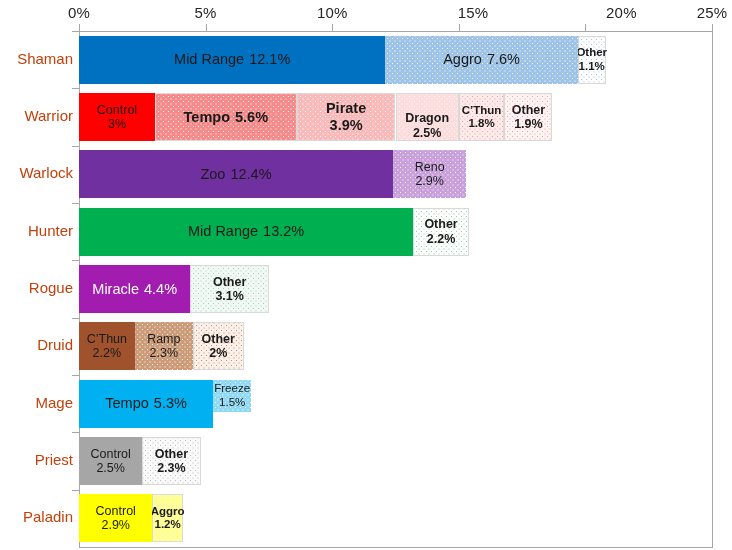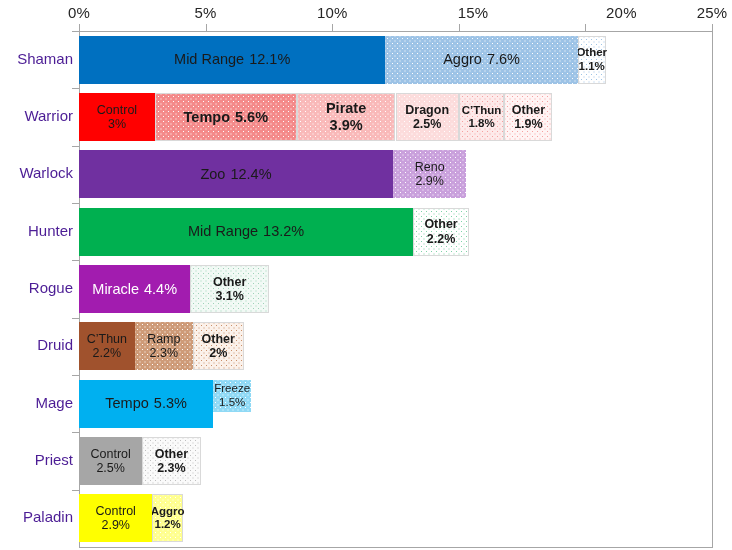--- a/index.html
+++ b/index.html
@@ -17,21 +17,21 @@
   }
   .tick-mark{position:absolute;top:24px;width:1px;height:7px;background:#a6a6a6;}
   .axis-line{position:absolute;left:79px;top:31px;width:634px;height:1px;background:#a6a6a6;}
   .plot-border-right{position:absolute;left:712px;top:31px;width:1px;height:516px;background:#a6a6a6;}
   .plot-border-left{position:absolute;left:79px;top:31px;width:1px;height:516px;background:#a6a6a6;}
   .plot-border-bottom{position:absolute;left:79px;top:547px;width:634px;height:1px;background:#a6a6a6;}
 
   .cat-tick{position:absolute;left:72px;width:7px;height:1px;background:#a6a6a6;}
 
   .y-cat-label{
-    position:absolute;right:659px;font-size:15px;color:#4c1d95;
+    position:absolute;right:659px;font-size:15px;color:#c2410c;
     white-space:nowrap;text-align:right;
   }
 
   
   .seg{
     position:absolute;box-sizing:border-box;
     display:flex;flex-direction:column;align-items:center;justify-content:center;
     font-size:14.5px;line-height:1.15;color:#1a1a1a;
     overflow:visible;text-align:center;
   }
@@ -103,21 +103,21 @@
         <span class="lbl-val">3%</span>
       </div>
       <div class="seg outlined oneline" style="left: 154.96px; top: 93px; width: 141.792px; height: 48px; background: radial-gradient(rgb(255, 255, 255) 0.9px, transparent 1px) 0px 0px / 5px 5px, radial-gradient(rgb(255, 255, 255) 0.9px, transparent 1px) 2.5px 2.5px / 5px 5px, rgb(244, 138, 138); z-index: 19;">
         <span class="lbl-name">Tempo</span>
         <span class="lbl-val">5.6%</span>
       </div>
       <div class="seg outlined" style="left: 296.752px; top: 93px; width: 98.748px; height: 48px; background: radial-gradient(rgb(255, 255, 255) 0.9px, transparent 1px) 0px 0px / 5px 5px, radial-gradient(rgb(255, 255, 255) 0.9px, transparent 1px) 2.5px 2.5px / 5px 5px, rgb(249, 185, 185); z-index: 18;">
         <span class="lbl-name">Pirate</span>
         <span class="lbl-val">3.9%</span>
       </div>
-      <div class="seg outlined small" style="left: 395.5px; top: 93px; width: 63.3px; height: 48px; background: radial-gradient(rgb(255, 255, 255) 0.9px, transparent 1px) 0px 0px / 5px 5px, radial-gradient(rgb(255, 255, 255) 0.9px, transparent 1px) 2.5px 2.5px / 5px 5px, rgb(252, 220, 220); z-index: 17;">
+      <div class="seg outlined small" style="left: 395.5px; top: 93px; width: 63.3px; height: 48px; background: radial-gradient(rgb(255, 255, 255) 0.9px, transparent 1px) 0px 0px / 5px 5px, radial-gradient(rgb(255, 255, 255) 0.9px, transparent 1px) 2.5px 2.5px / 5px 5px, rgb(252, 220, 220); z-index: 17; justify-content: flex-end;">
         <span class="lbl-name">Dragon</span>
         <span class="lbl-val">2.5%</span>
       </div>
       <div class="seg outlined tiny" style="left: 458.8px; top: 93px; width: 45.576px; height: 48px; background: radial-gradient(rgb(245, 160, 160) 0.8px, transparent 0.9px) 0px 0px / 5px 5px, radial-gradient(rgb(245, 160, 160) 0.8px, transparent 0.9px) 2.5px 2.5px / 5px 5px, rgb(253, 234, 234); z-index: 16;">
         <span class="lbl-name">C’Thun</span>
         <span class="lbl-val">1.8%</span>
       </div>
       <div class="seg outlined small" style="left: 504.376px; top: 93px; width: 48.108px; height: 48px; background: radial-gradient(rgb(245, 160, 160) 0.8px, transparent 0.9px) 0px 0px / 5px 5px, radial-gradient(rgb(245, 160, 160) 0.8px, transparent 0.9px) 2.5px 2.5px / 5px 5px, rgb(255, 244, 244); z-index: 15;">
         <span class="lbl-name">Other</span>
         <span class="lbl-val">1.9%</span>

